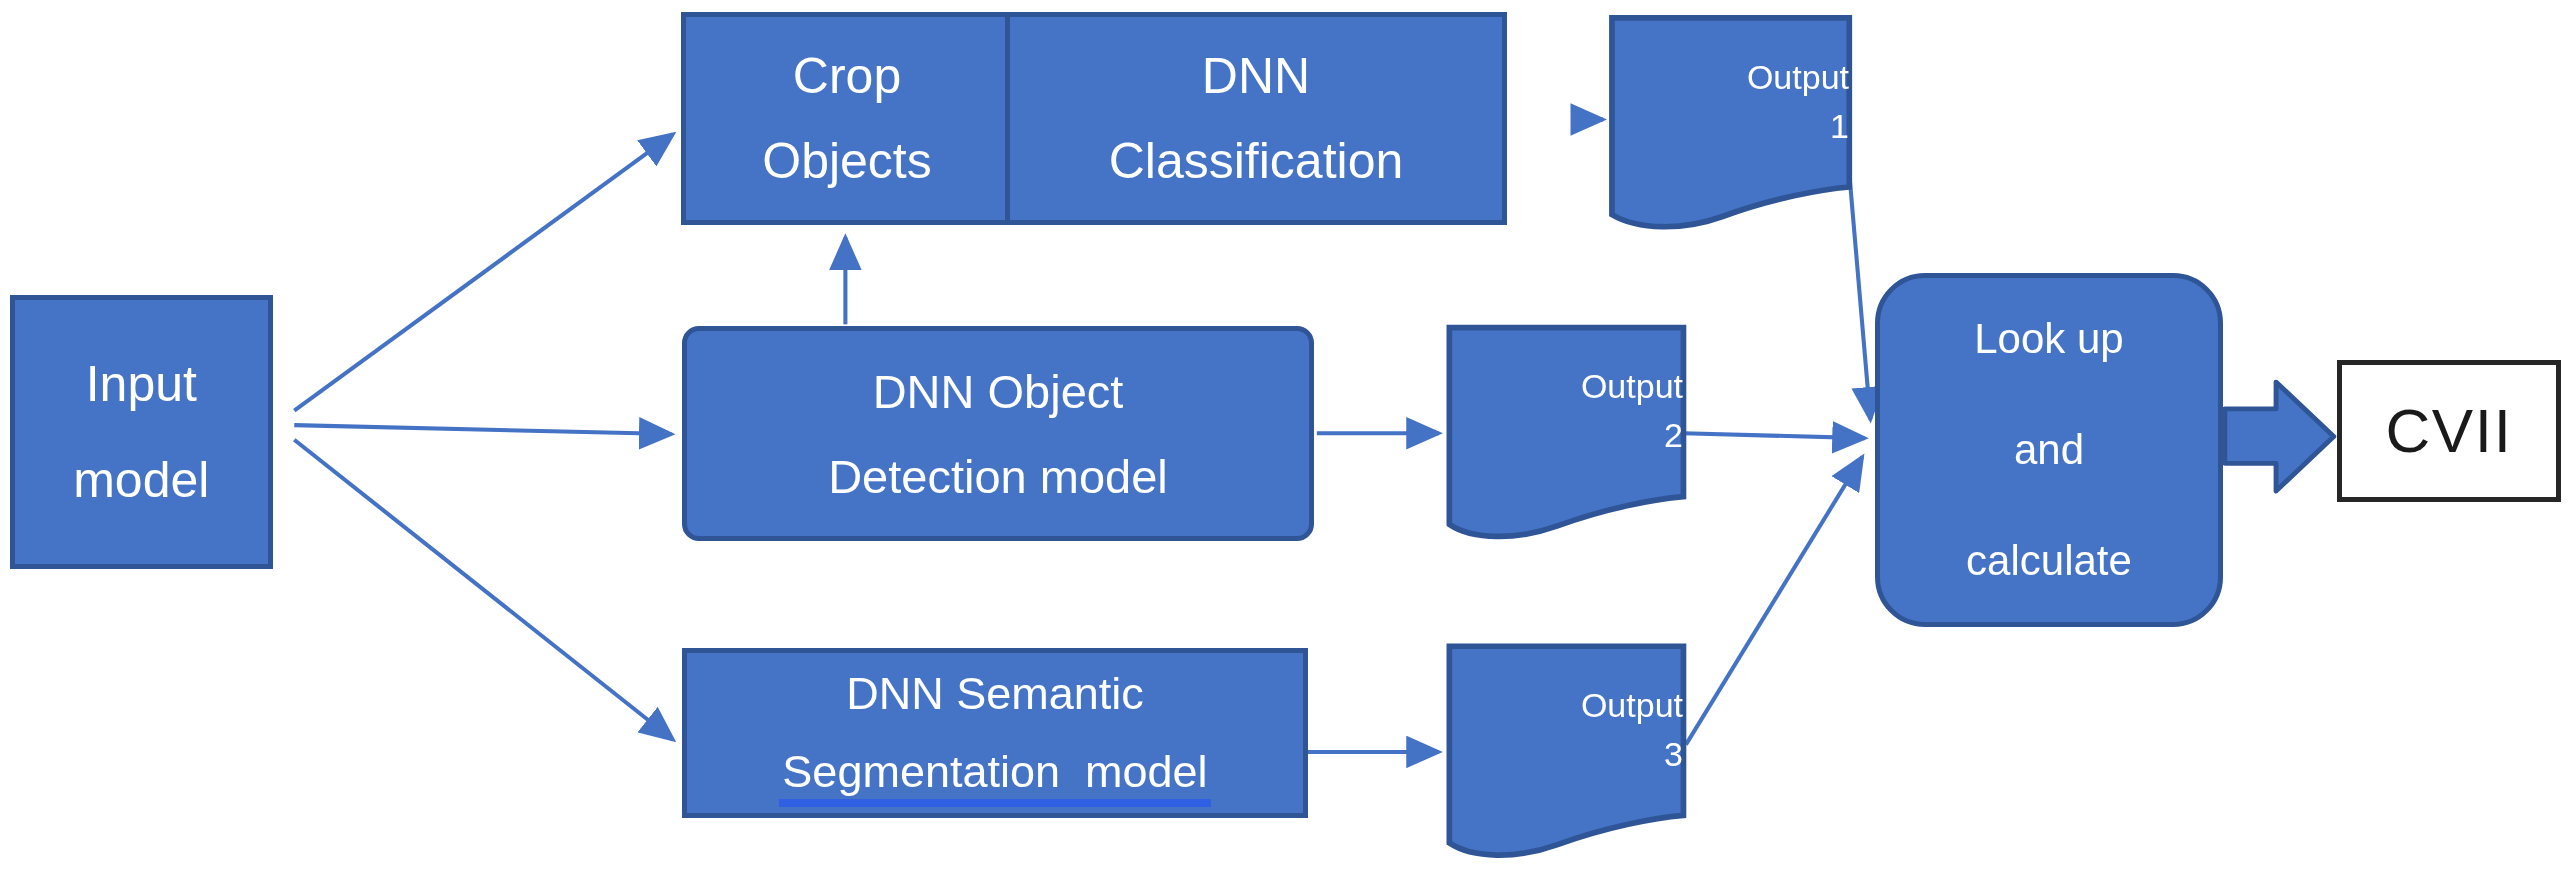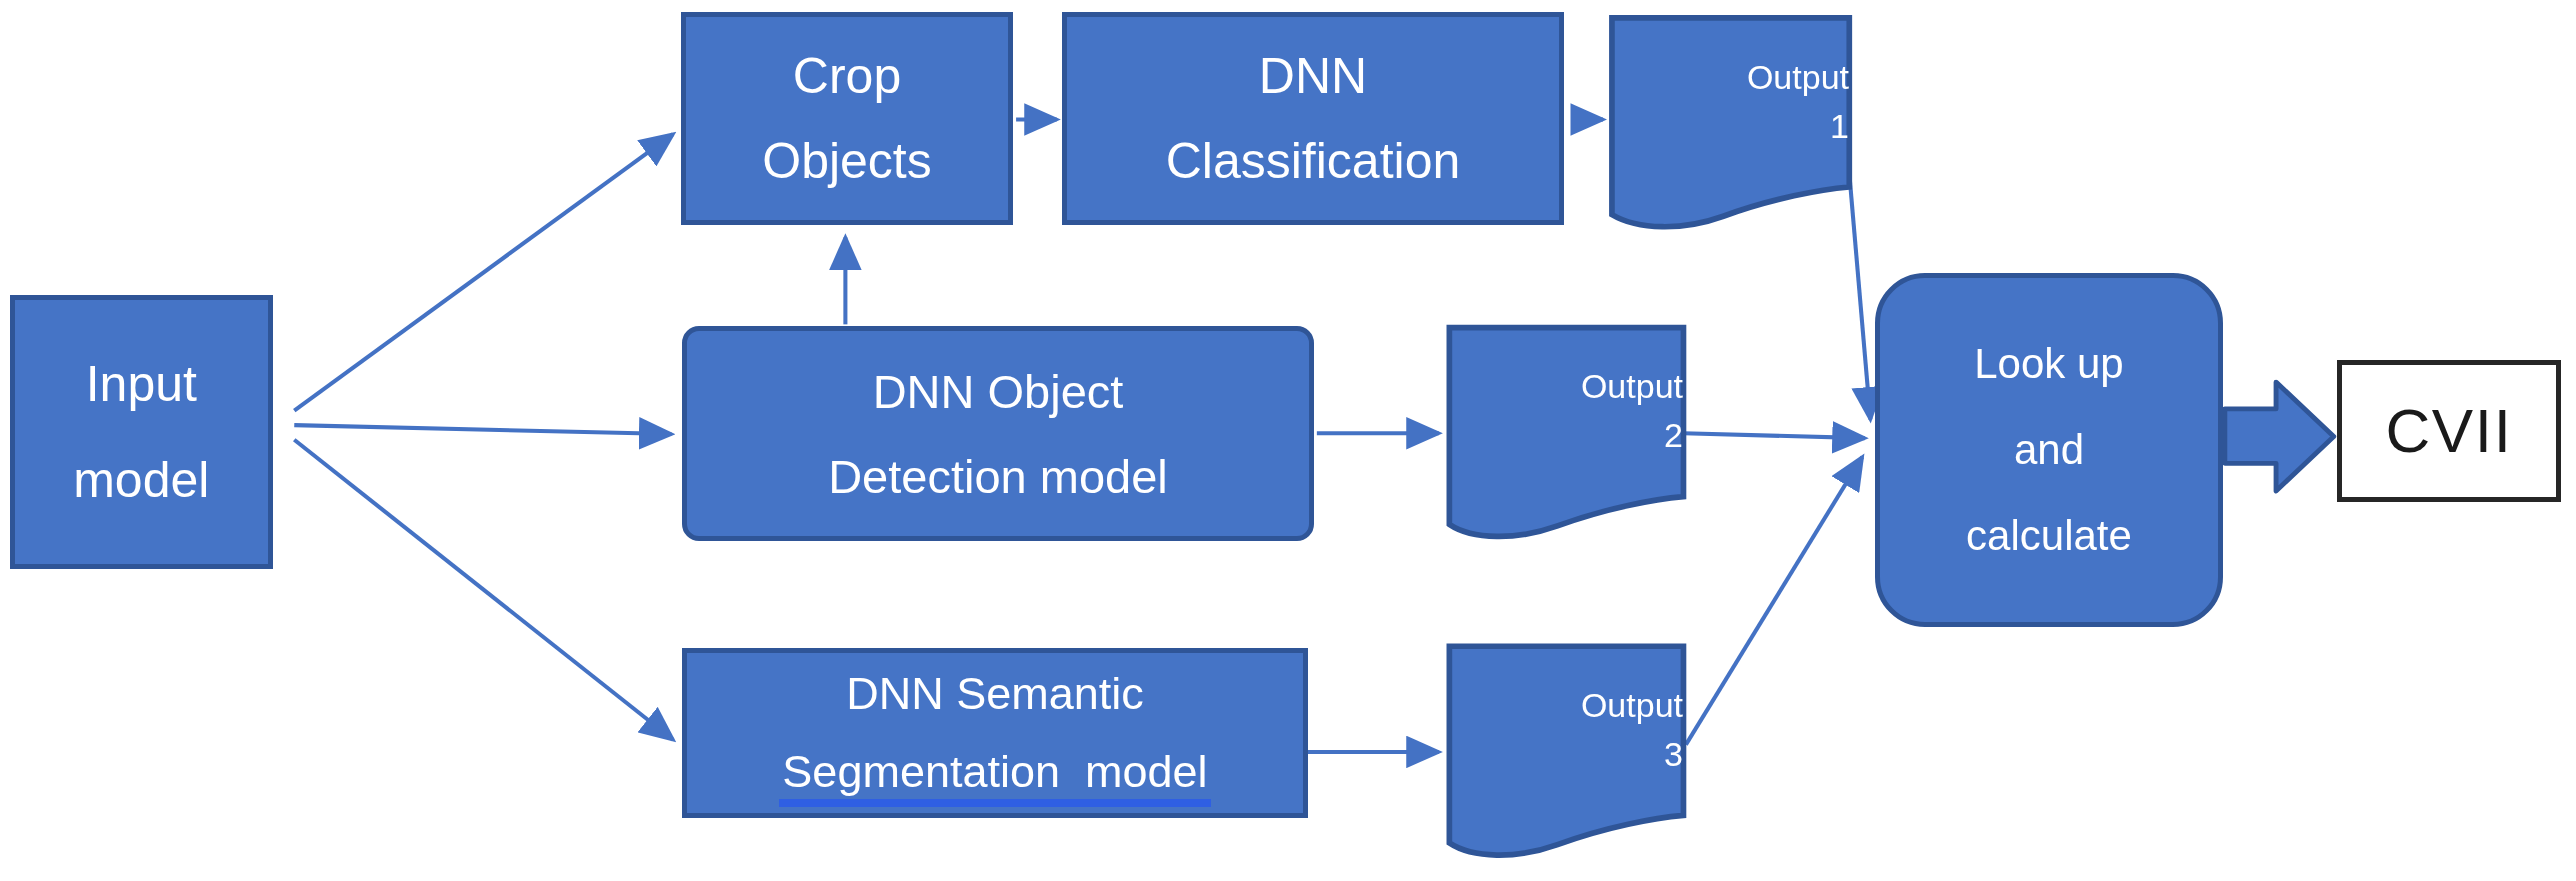--- a/index.html
+++ b/index.html
@@ -19,24 +19,24 @@
     align-items:center;justify-content:center;
     text-align:center;
     color:#ffffff;
     background:#4574C6;
     border:5.7px solid #2F5597;
   }
   .node .line{white-space:pre;}
 
   .n-input{left:9.8px;top:295px;width:263px;height:274px;font-size:50px;line-height:96px;}
   .n-crop{left:681px;top:12.2px;width:332px;height:213px;font-size:50px;line-height:85px;}
-  .n-class{left:1062px;top:12.2px;width:502px;height:213px;font-size:50px;line-height:85px;}
+  .n-class{left:1005px;top:12.2px;width:502px;height:213px;font-size:50px;line-height:85px;}
   .n-detect{left:682px;top:326px;width:632px;height:215px;font-size:47px;line-height:85px;border-radius:17px;}
   .n-seg{left:682px;top:648px;width:626px;height:170px;font-size:45px;line-height:78px;}
-  .n-lookup{left:1875px;top:273px;width:348px;height:354px;font-size:42px;line-height:86px;border-radius:50px;}
+  .n-lookup{left:1875px;top:273px;width:348px;height:354px;font-size:42px;line-height:86px;border-radius:50px;gap:25px;}
   .n-cvii{
     left:2337px;top:360px;width:224px;height:142px;
     background:#ffffff;border:5.7px solid #262626;color:#1a1a1a;
     font-size:62px;letter-spacing:1.6px;line-height:142px;
   }
   .underlined{
     border-bottom:8.1px solid #2F5FE3;
     padding:0 3.3px 1.6px 3.3px;
     white-space:pre;
   }

